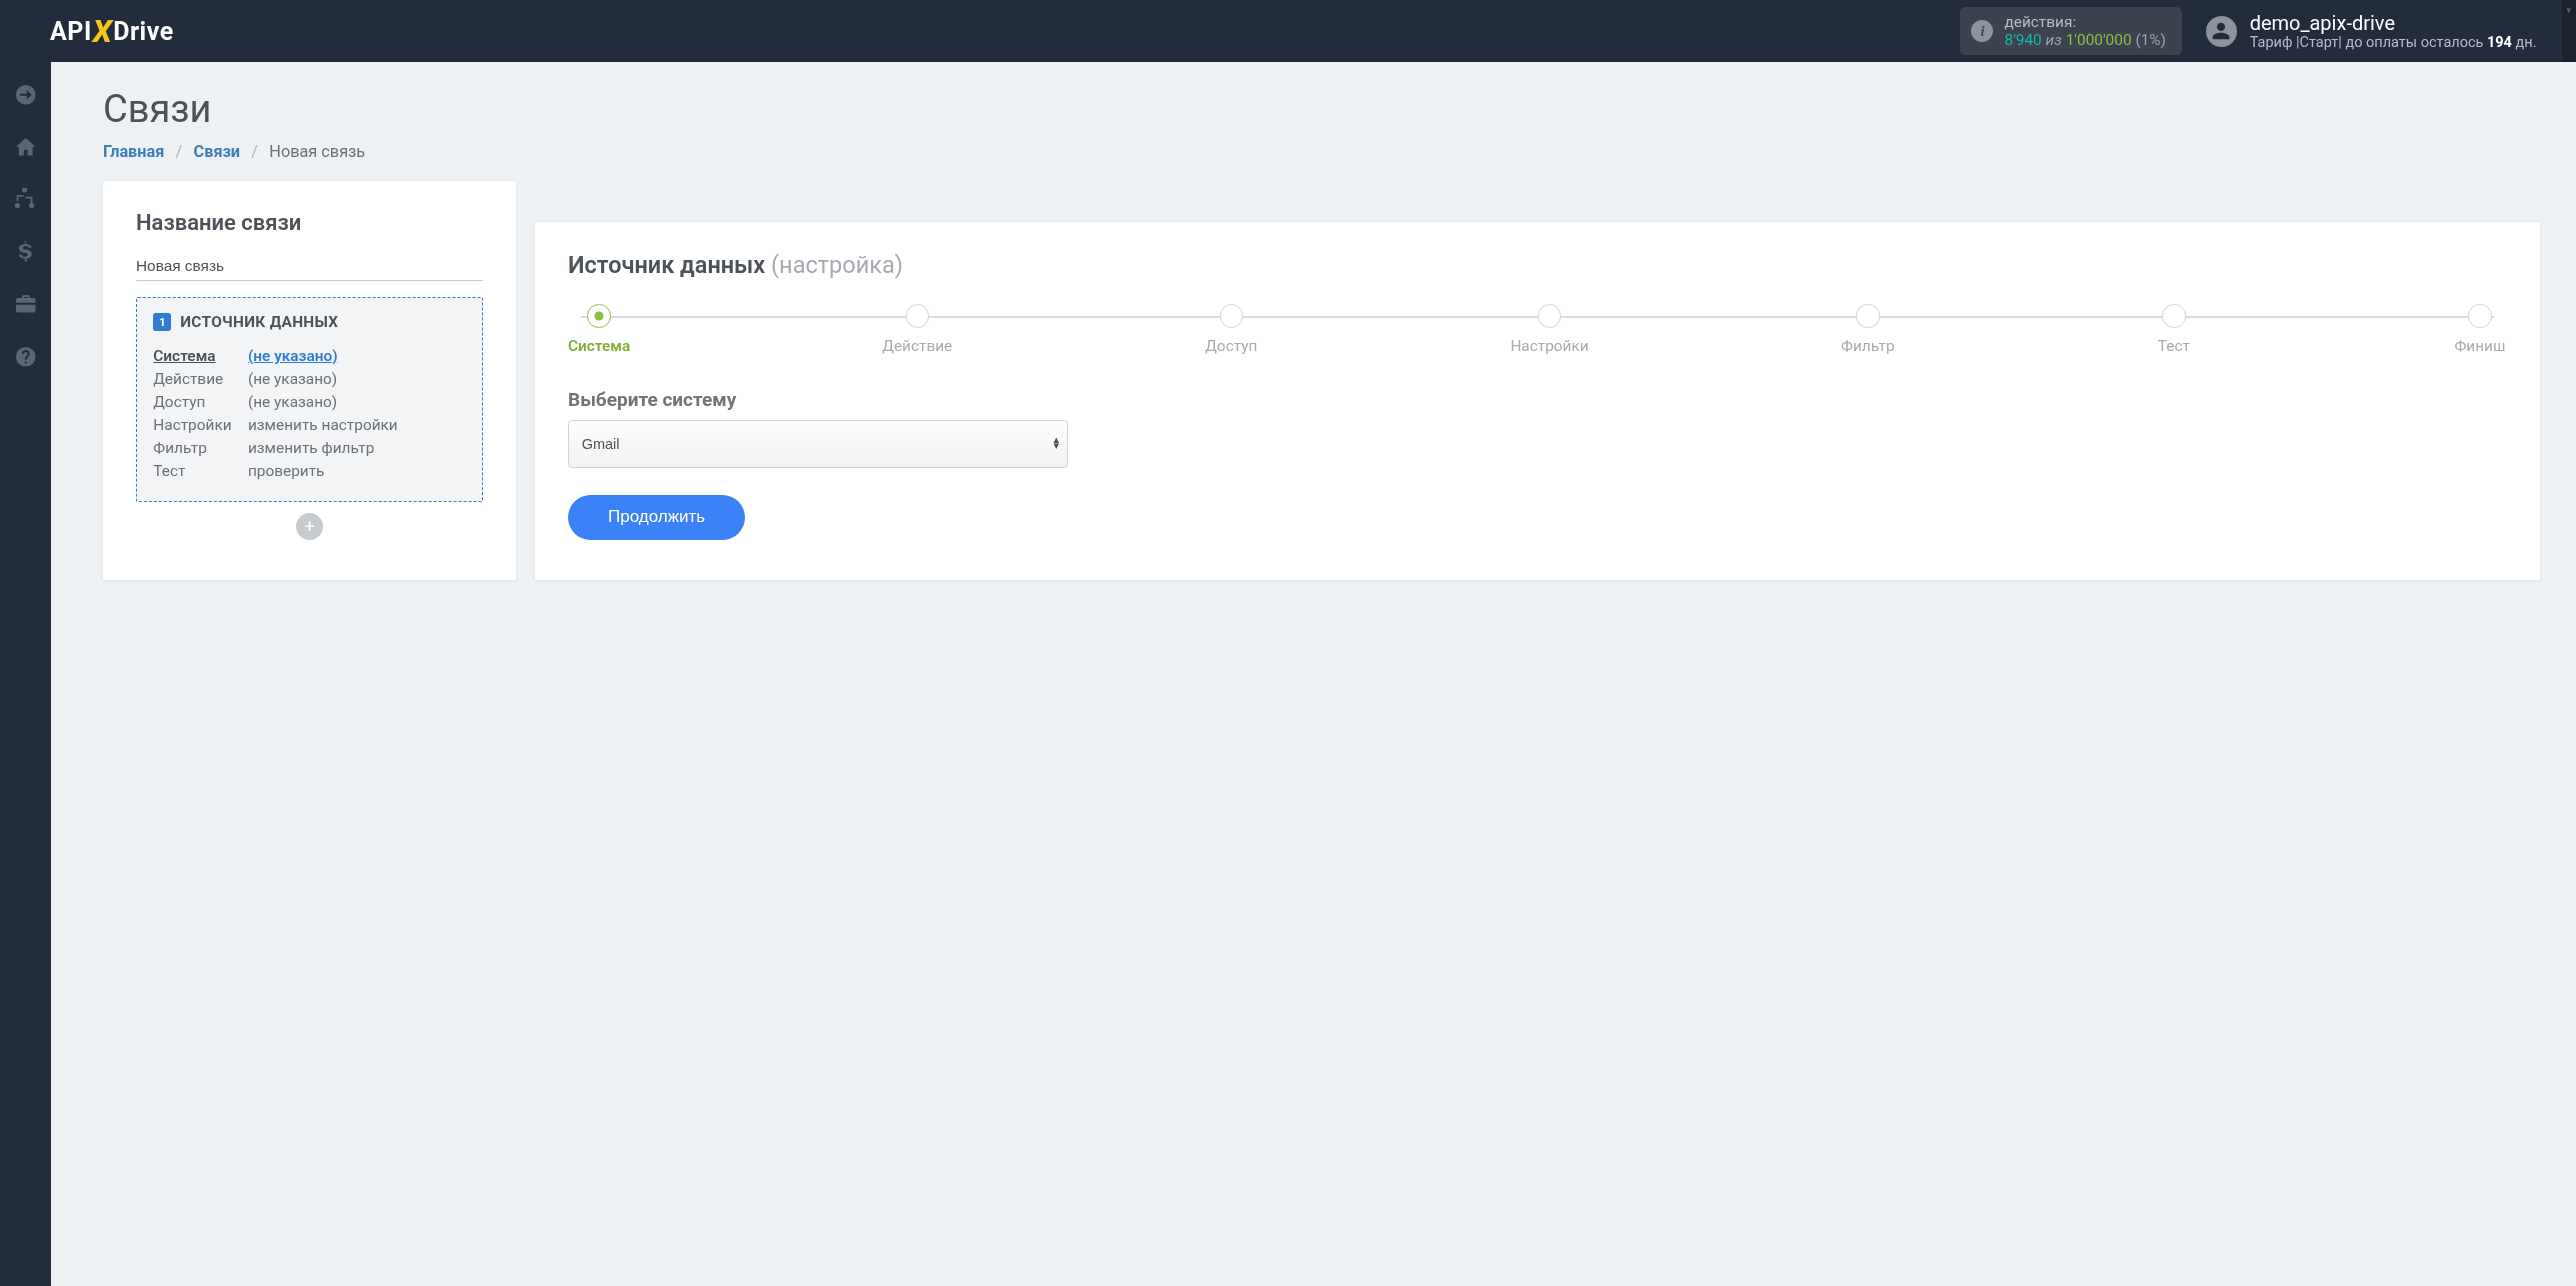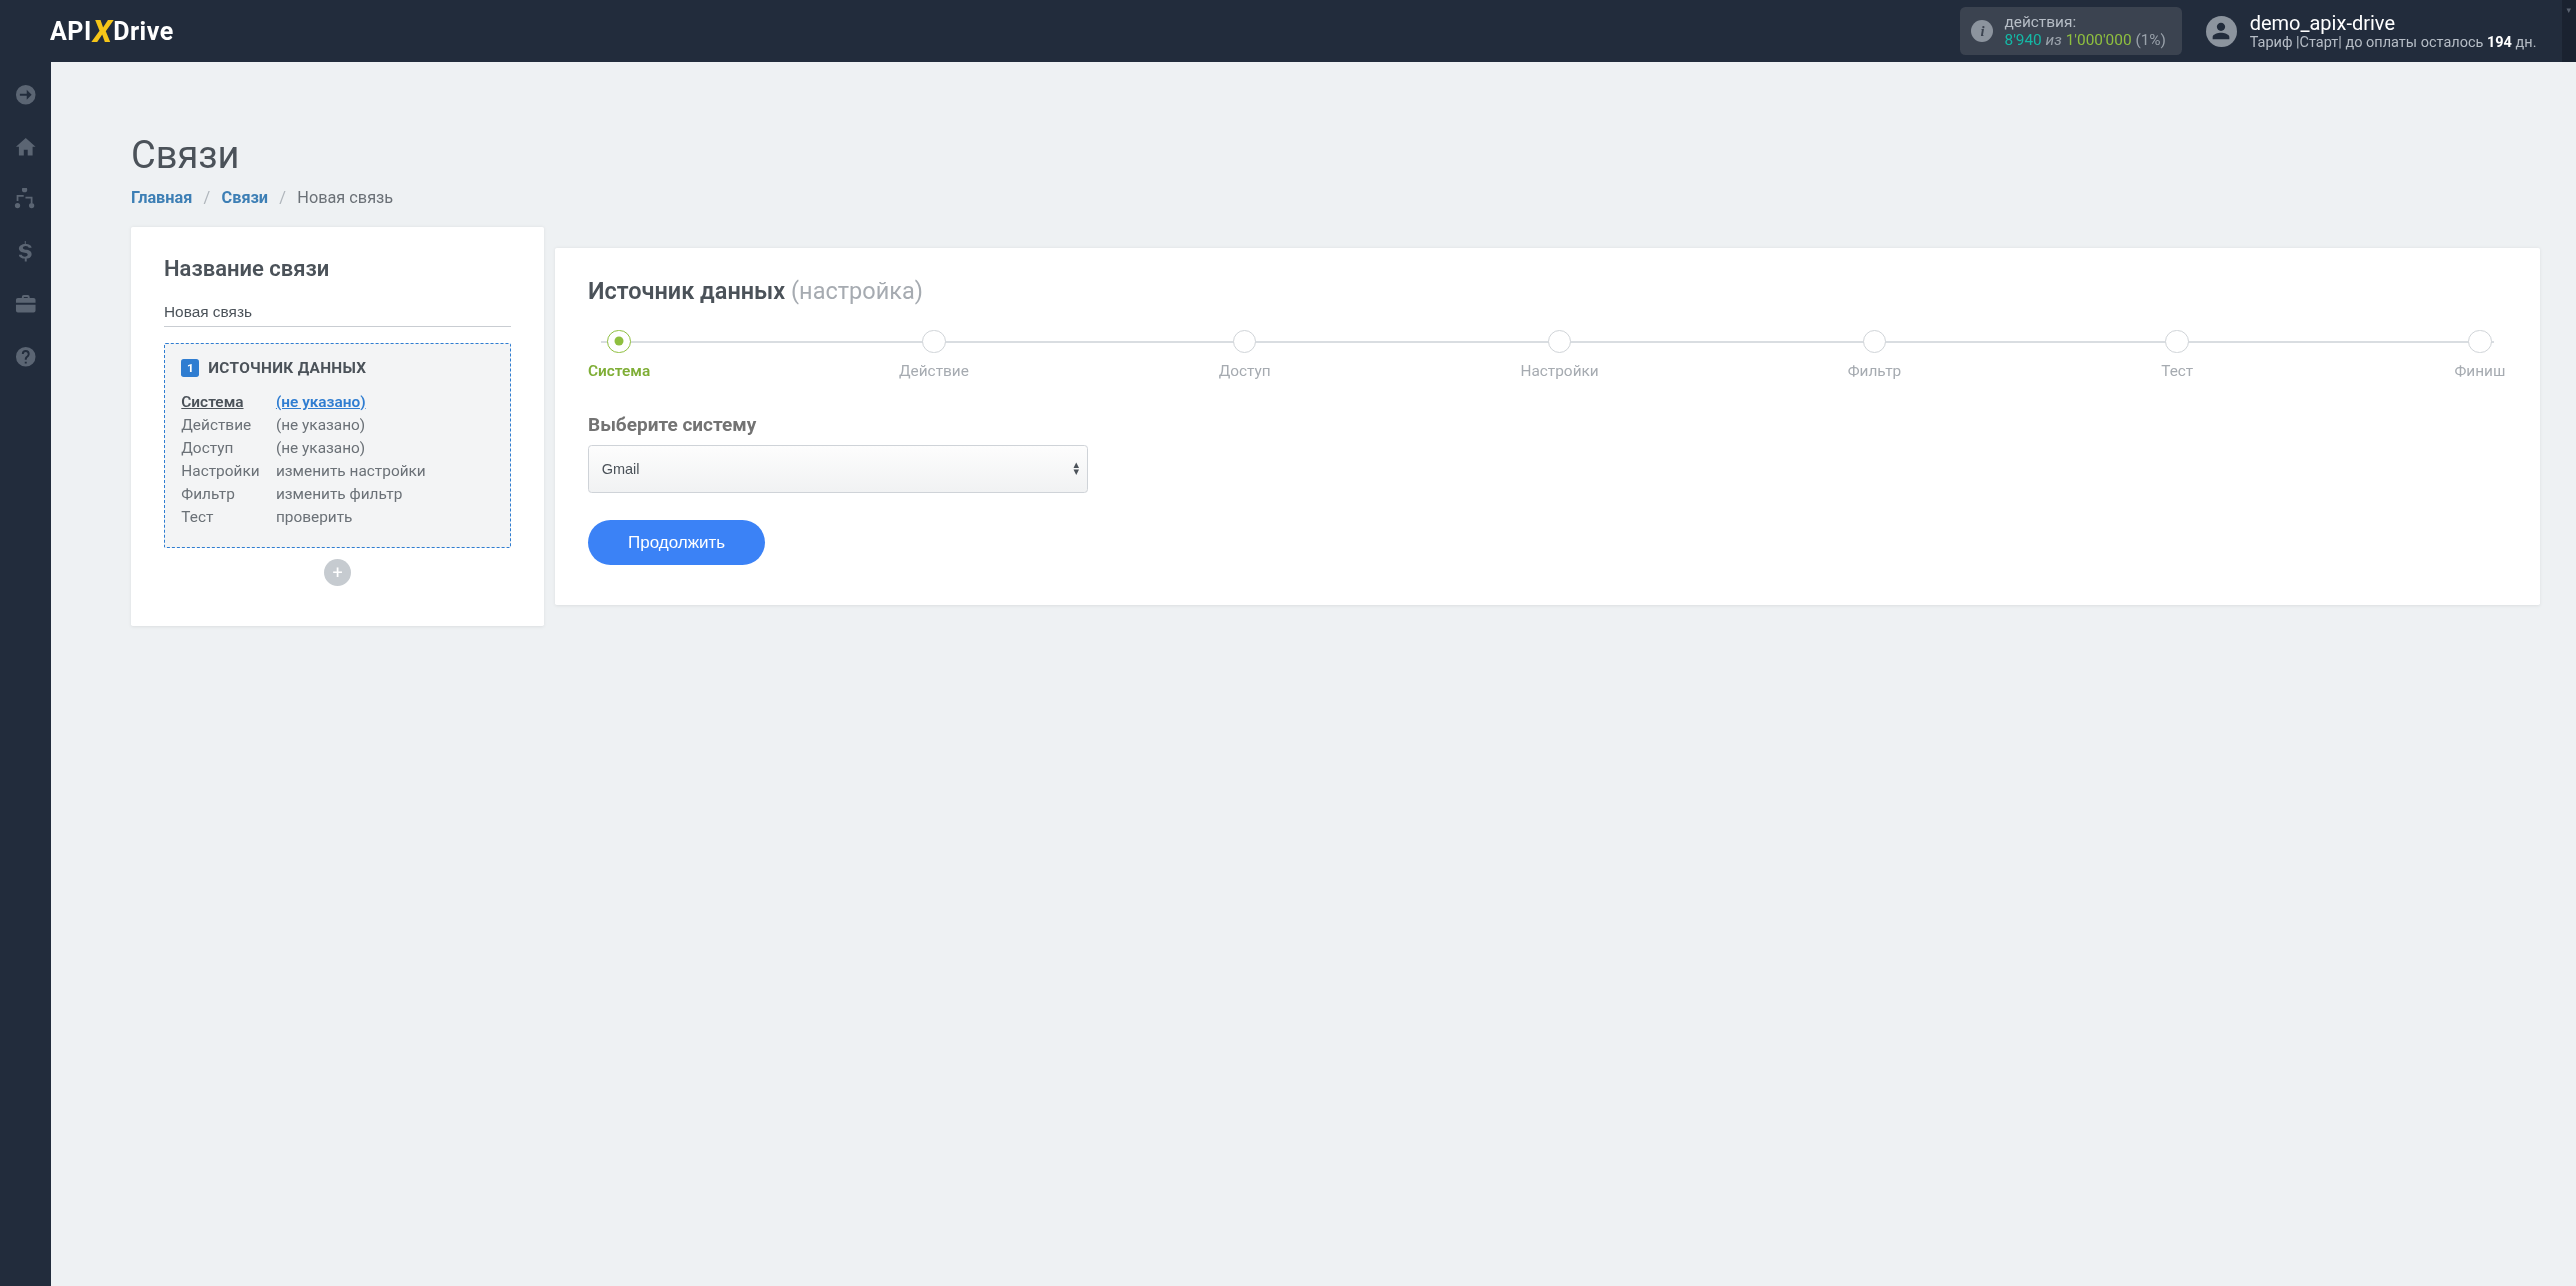--- a/index.html
+++ b/index.html
@@ -52,28 +52,28 @@
 .leftnav {
   width: 51px; background: #222c3c; display: flex; flex-direction: column;
   align-items: center; padding-top: 9px; gap: 5.4px;
 }
 .nav-item {
   width: 51px; height: 47px; display: flex; align-items: center; justify-content: center;
   cursor: pointer;
 }
 .nav-item svg { width: 23.5px; height: 23.5px; fill: #5b6573; }
 
-.main { flex: 1; padding: 25px 36px 54px 80px; margin-top: 46px; }
+.main { flex: 1; padding: 25px 36px 54px 52px; }
 .page-title { font-size: 38px; font-weight: 400; color: #4b5259; margin-bottom: 11px; }
 .breadcrumb { font-size: 16.3px; color: #3d7fb5; margin-bottom: 20px; }
 .breadcrumb a { color: #3d7fb5; text-decoration: none; cursor: pointer; font-weight: bold; }
 .breadcrumb .sep { color: #b0b6bc; margin: 0 7.2px; }
 .breadcrumb .cur { color: #6b7177; }
 
-.two-col { display: flex; gap: 11px; align-items: center; }
+.two-col { display: flex; gap: 19px; align-items: flex-end; }
 .card { background: #fff; border-radius: 1.8px; box-shadow: 0 0.9px 3.6px rgba(0,0,0,0.08); padding: 29px 33px 40px; }
 .card-left { width: 413px; }
 .card-right { flex: 1; }
 
 .card-left h2 { font-size: 22px; font-weight: 600; color: #4b5259; margin-bottom: 18px; }
 .name-input {
   width: 100%; border: none; border-bottom: 0.9px solid #c9cdd2; font-size: 15.4px;
   padding: 3.6px 0 5.4px; outline: none; color: #4b5259; margin-bottom: 16.3px;
 }
 .source-box {

